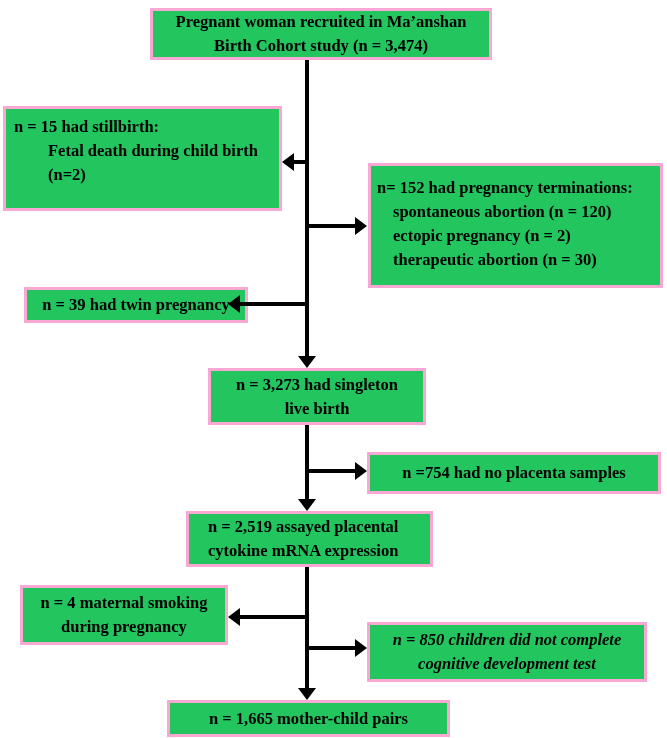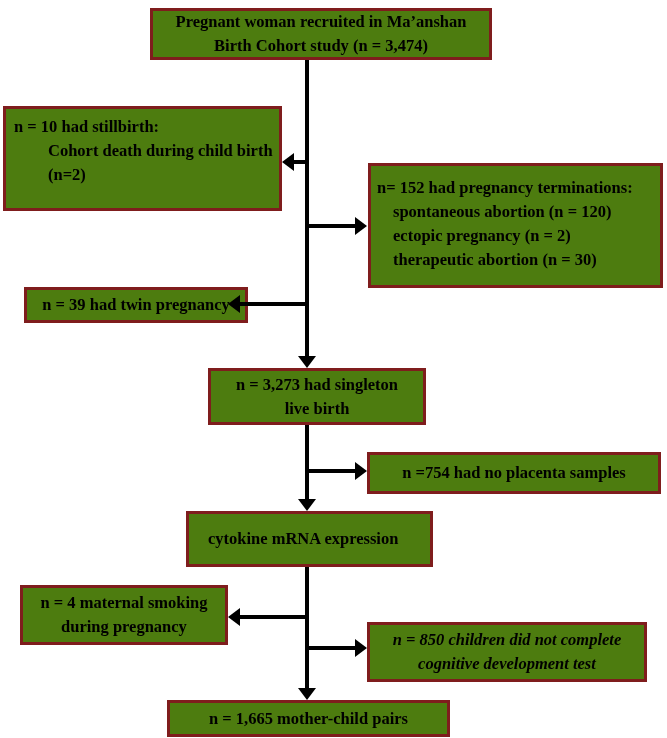--- a/index.html
+++ b/index.html
@@ -3,21 +3,21 @@
 <meta charset="utf-8">
 <style>
   * { margin:0; padding:0; box-sizing:border-box; }
   html,body { background:#ffffff; }
   body { font-family:"Liberation Serif","DejaVu Serif",serif; }
   #canvas {
     position:relative; width:667px; height:738px; background:#ffffff;
     color:#000; font-weight:bold; font-size:16.5px; line-height:24px;
     overflow:hidden;
   }
-  .box { position:absolute; border:3px solid #7f1d1d; background:#4d7c0f; }
+  .box { position:absolute; border:3px solid #f9a8d4; background:#22c55e; }
   .flex-c { display:flex; flex-direction:column; justify-content:center; }
   .txt-c { text-align:center; }
   .bl { white-space:nowrap; }
   .indent34 { margin-left:34px; }
   .indent32 { margin-left:16px; }
   .vline, .hline { position:absolute; background:#000; }
   .ah { position:absolute; width:0; height:0; }
   .ah-down  { border-left:9px solid transparent; border-right:9px solid transparent; border-top:12px solid #000; }
   .ah-left  { border-top:9px solid transparent; border-bottom:9px solid transparent; border-right:12px solid #000; }
   .ah-right { border-top:9px solid transparent; border-bottom:9px solid transparent; border-left:12px solid #000; }
@@ -26,22 +26,22 @@
 <body>
 
 <div id="canvas">
 
   <div class="box flex-c txt-c" style="left:150px; top:8px; width:342px; height:52px;">
     <div class="bl">Pregnant woman recruited in Ma’anshan</div>
     <div class="bl">Birth Cohort study (n = 3,474)</div>
   </div>
 
   <div class="box" style="left:3px; top:106px; width:279px; height:105px; padding:6px 0 0 8px;">
-    <div class="bl">n = 10 had stillbirth:</div>
-    <div class="bl indent34">Cohort death during child birth</div>
+    <div class="bl">n = 15 had stillbirth:</div>
+    <div class="bl indent34">Fetal death during child birth</div>
     <div class="bl indent34">(n=2)</div>
   </div>
 
   <div class="box" style="left:368px; top:163px; width:295px; height:125px; padding:10px 0 0 6px;">
     <div class="bl">n= 152 had pregnancy terminations:</div>
     <div class="bl indent32">spontaneous abortion (n = 120)</div>
     <div class="bl indent32">ectopic pregnancy (n = 2)</div>
     <div class="bl indent32">therapeutic abortion (n = 30)</div>
   </div>
 
@@ -52,20 +52,21 @@
   <div class="box flex-c txt-c" style="left:208px; top:368px; width:218px; height:57px;">
     <div class="bl">n = 3,273 had singleton</div>
     <div class="bl">live birth</div>
   </div>
 
   <div class="box flex-c txt-c" style="left:367px; top:452px; width:294px; height:42px;">
     <div class="bl">n =754 had no placenta samples</div>
   </div>
 
   <div class="box flex-c" style="left:186px; top:511px; width:247px; height:56px; padding-left:19px;">
+    <div class="bl">n = 2,519 assayed placental</div>
     <div class="bl">cytokine mRNA expression</div>
   </div>
 
   <div class="box flex-c txt-c" style="left:20px; top:585px; width:208px; height:60px;">
     <div class="bl">n = 4 maternal smoking</div>
     <div class="bl">during pregnancy</div>
   </div>
 
   <div class="box flex-c txt-c" style="left:367px; top:622px; width:280px; height:60px;font-style:italic;">
     <div class="bl">n = 850 children did not complete</div>

